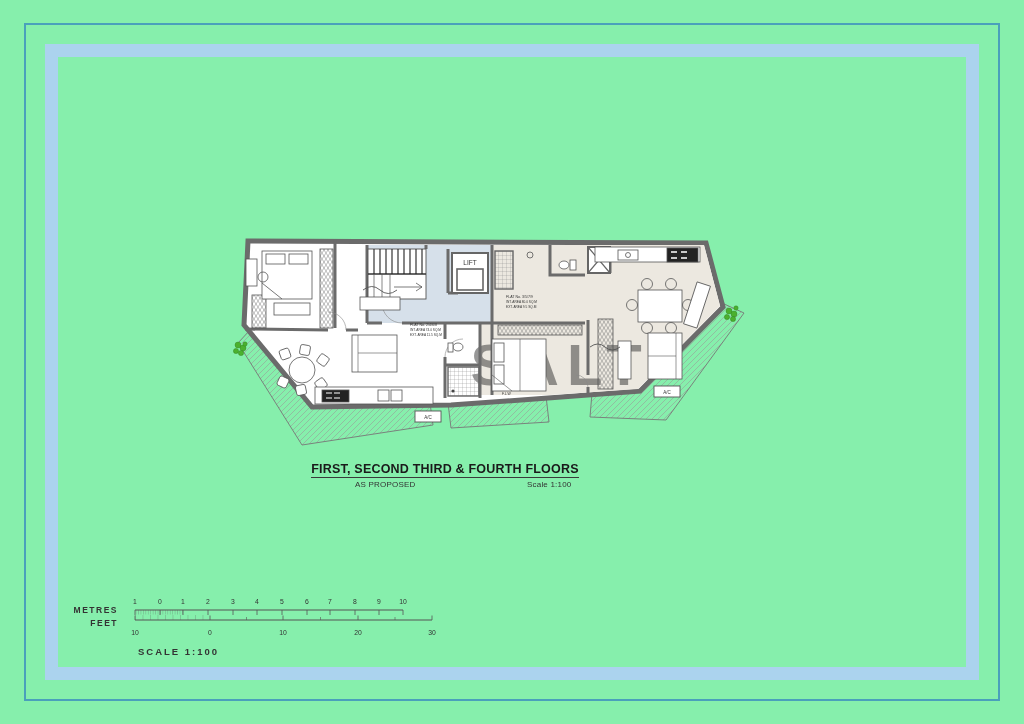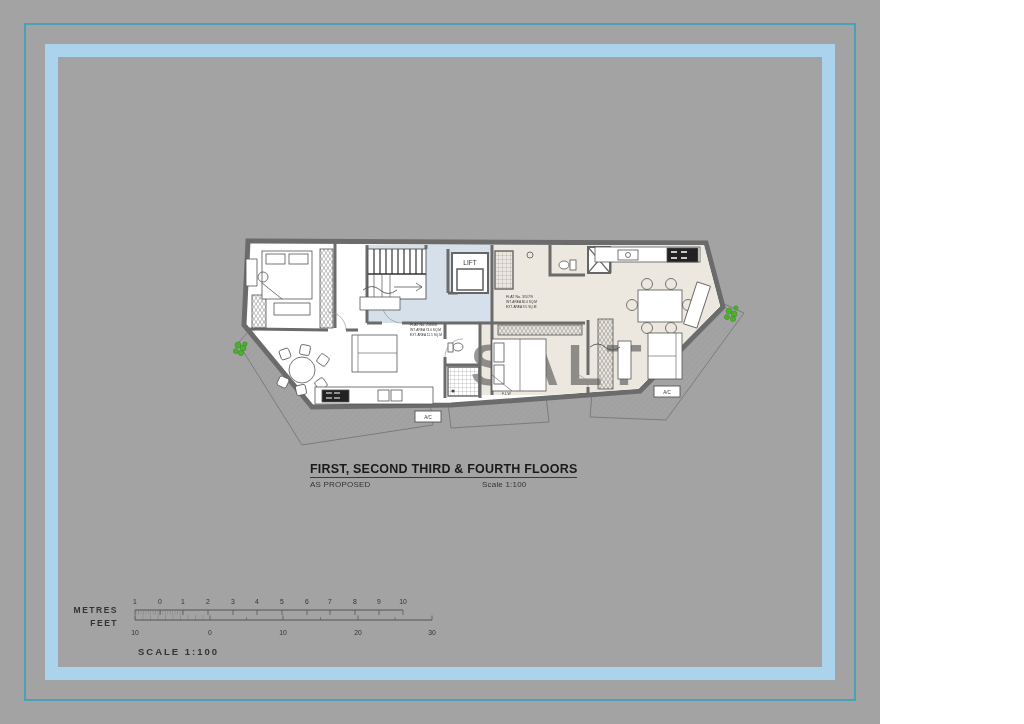--- a/index.html
+++ b/index.html
@@ -1,27 +1,27 @@
 <!DOCTYPE html>
 <html><head>
 <meta charset="utf-8">
 <style>
   html,body{margin:0;padding:0;background:#fff;}
-  .page{position:relative;width:880px;height:724px;background:#a3a3a3;overflow:hidden;
-        font-family:"Liberation Sans", sans-serif;}
+  .page{position:relative;width:1024px;height:724px;background:#86efac;overflow:hidden;
+        font-family:"Liberation Sans", sans-serif;text-align:center;}
   .frame-outer{position:absolute;left:24px;top:23px;right:24px;bottom:23px;
         border:2px solid #4aa0bb;}
   .frame-inner{position:absolute;left:45px;top:44px;right:45px;bottom:44px;
         border:13px solid #abd3ee;}
   svg.plan{position:absolute;left:230px;top:235px;width:520px;height:220px;}
   svg.scalebar{position:absolute;left:60px;top:595px;width:390px;height:65px;}
   .titleblock{position:absolute;left:310px;top:459px;width:270px;}
   .titleblock .title{display:inline-block;font-size:12.5px;font-weight:bold;color:#1a1a1a;
         letter-spacing:.2px;border-bottom:1.6px solid #3a3a3a;padding-bottom:1px;}
-  .titleblock .subrow{position:relative;height:12px;margin-top:2px;}
+  .titleblock .subrow{position:relative;height:12px;margin-top:2px;margin-left:45px;}
   .titleblock .subrow span{position:absolute;font-size:8px;color:#333;letter-spacing:.2px;}
   .titleblock .sub-left{left:0;top:0;}
   .titleblock .sub-right{left:172px;top:0;}
   text{font-family:"Liberation Sans", sans-serif;fill:#333;}
 </style>
 </head>
 <body>
 
 <div class="page">
 

